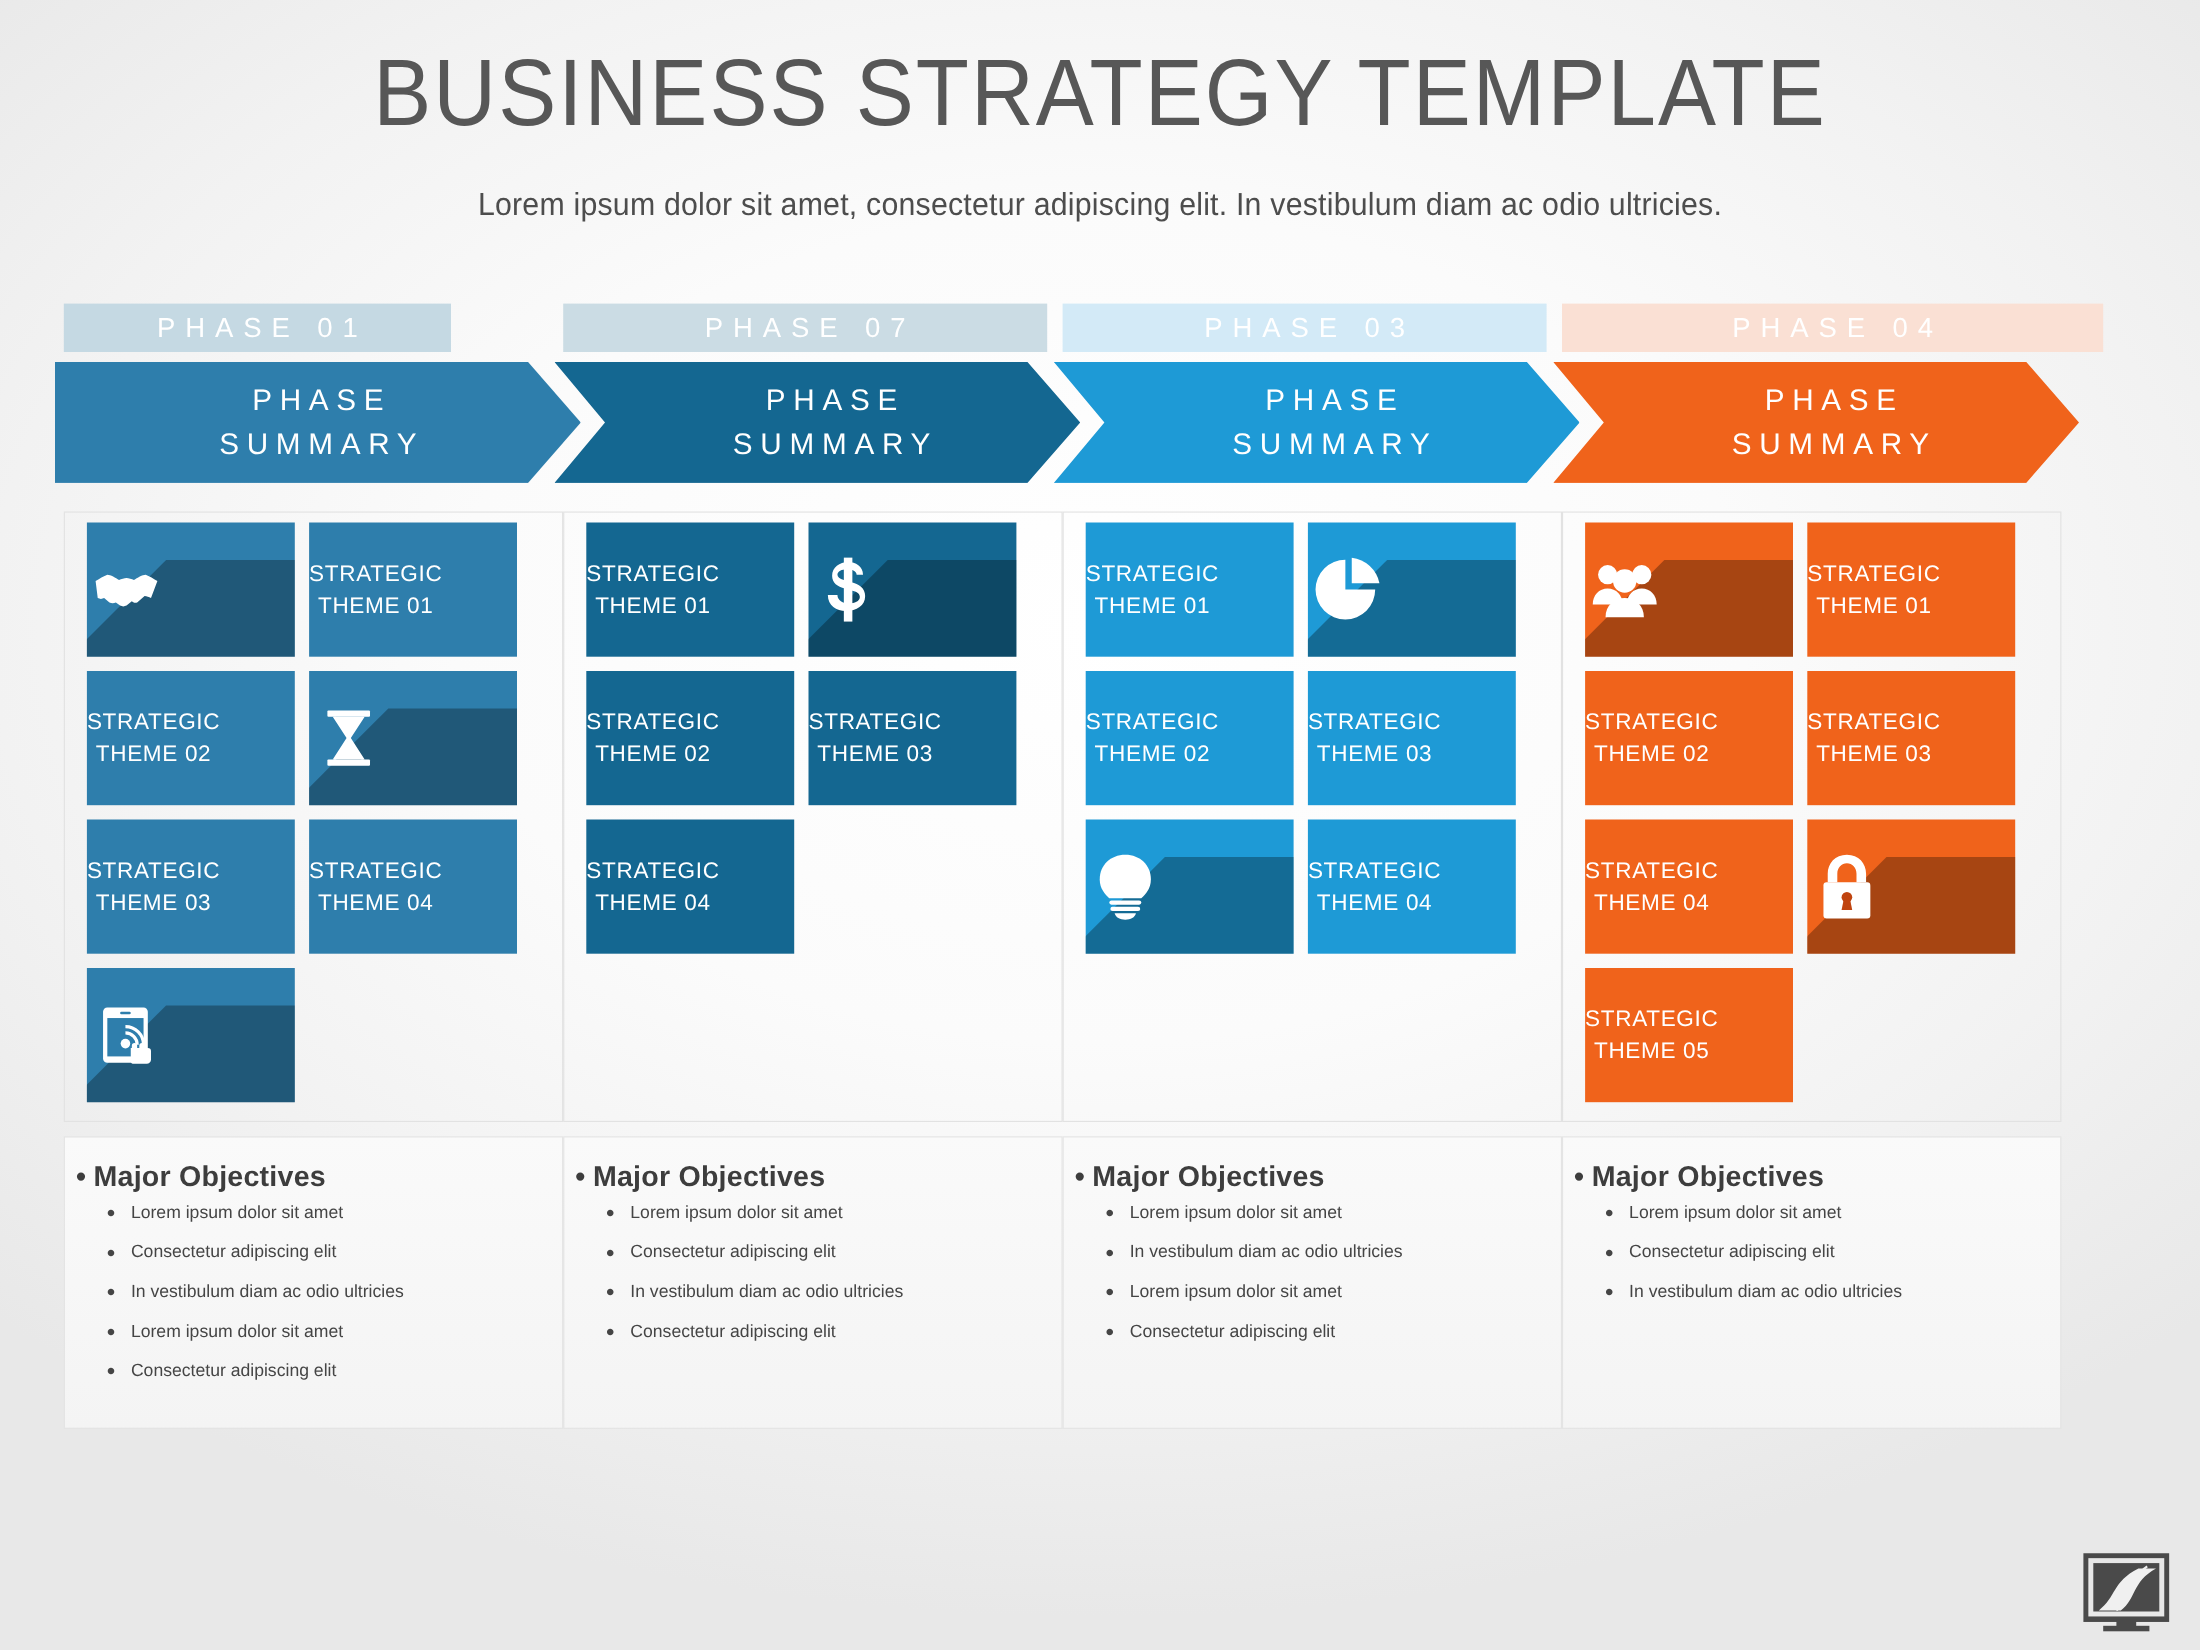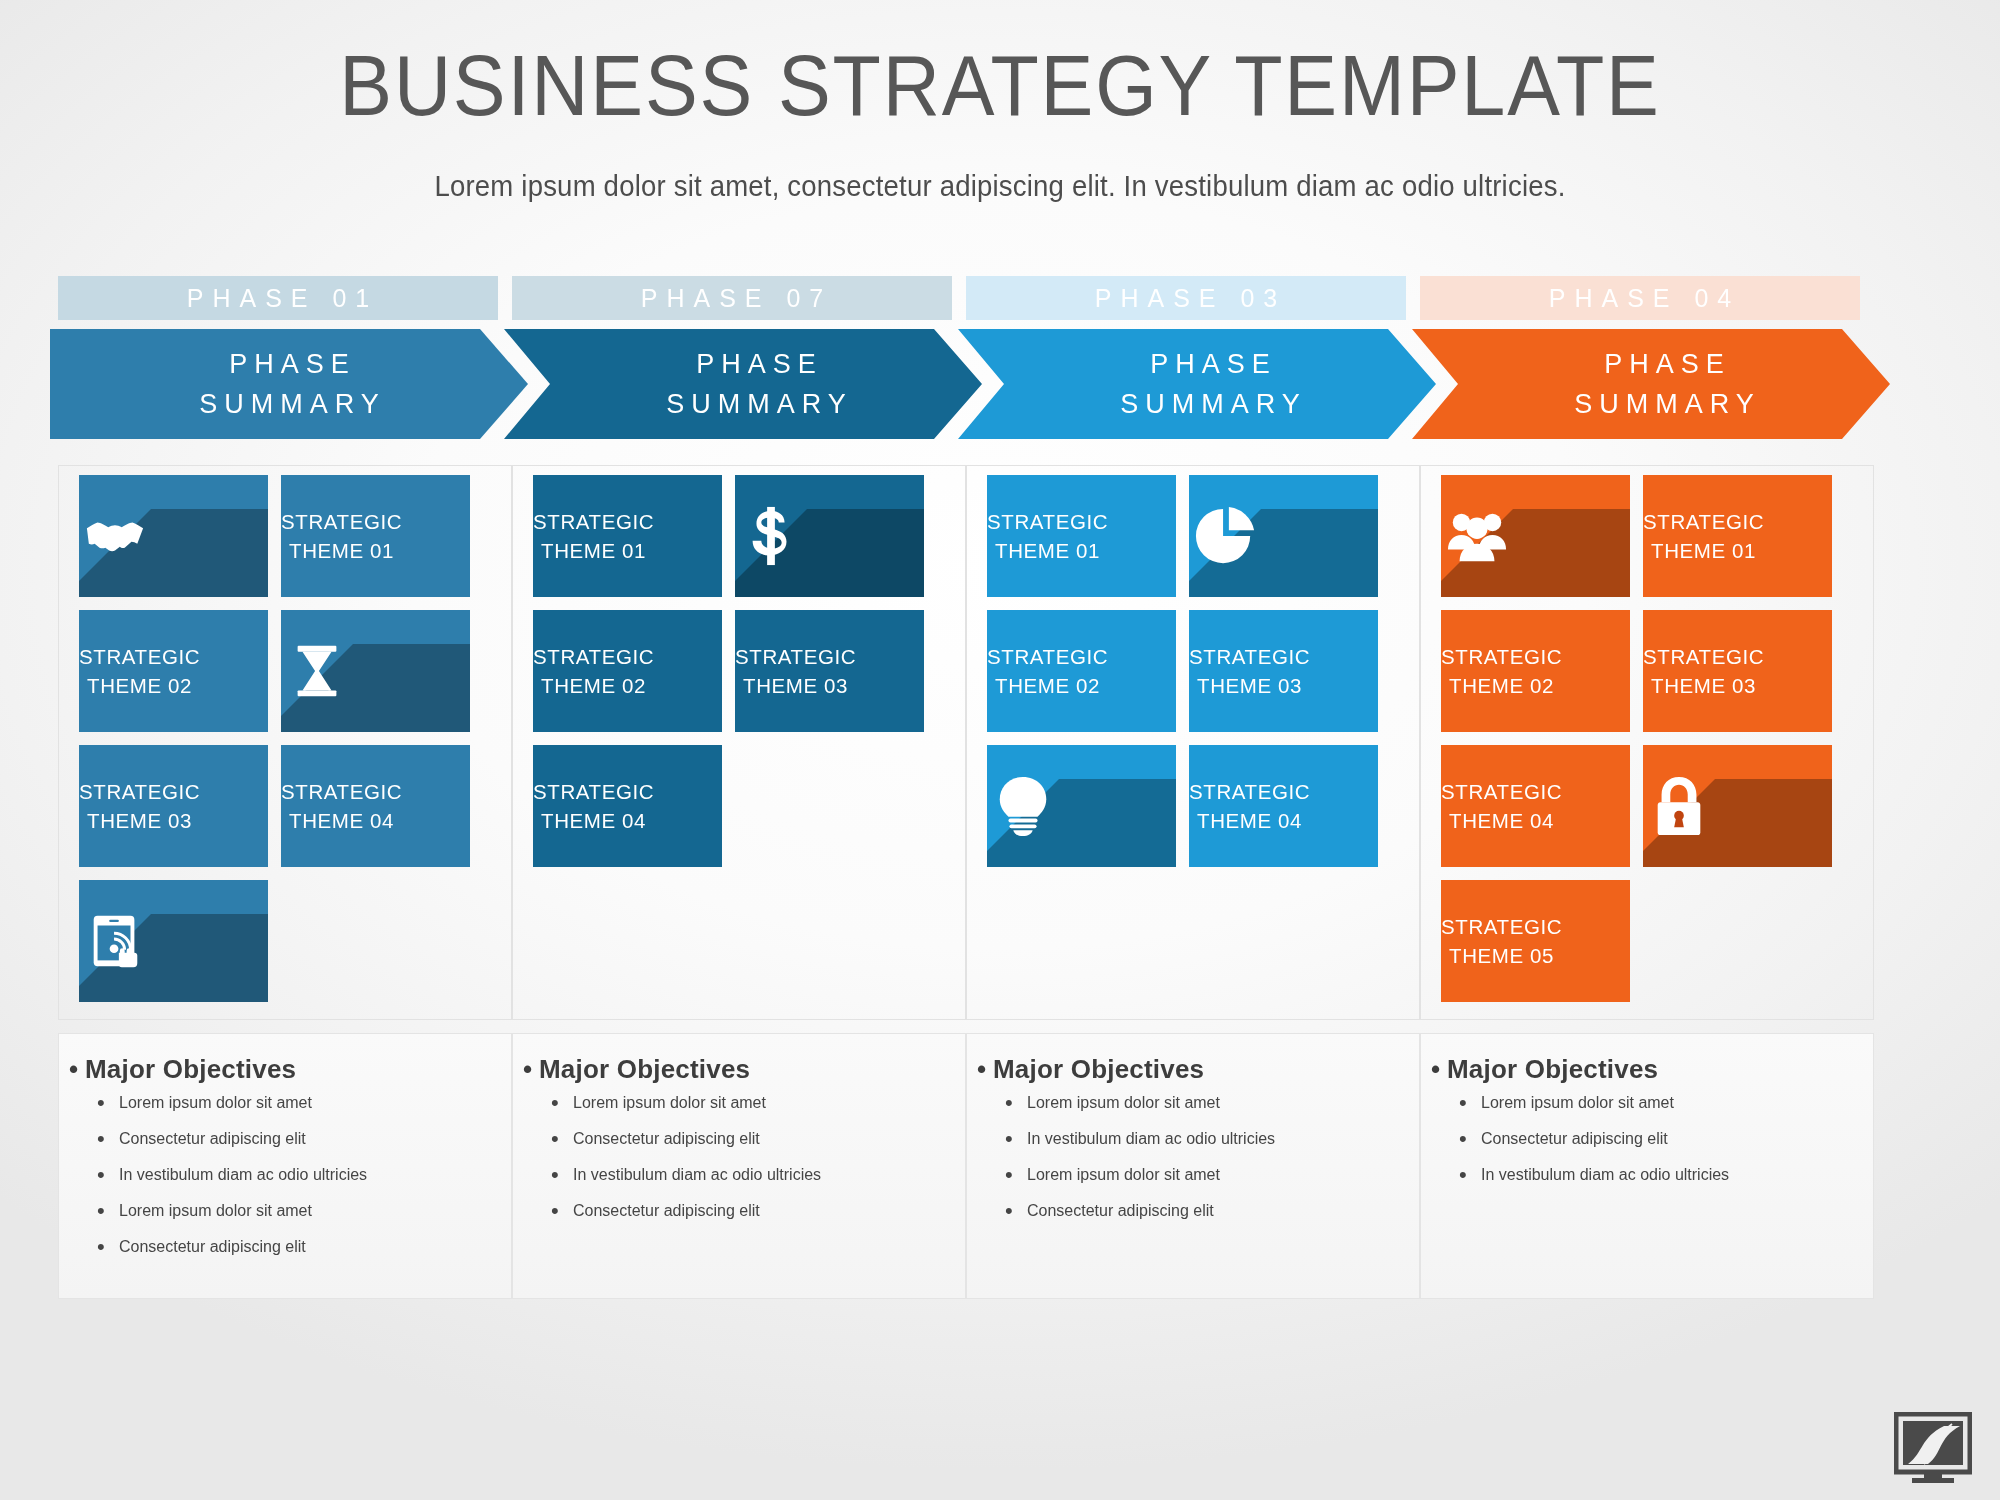--- a/index.html
+++ b/index.html
@@ -96,21 +96,21 @@
   }
   #footer .ft-logo{width:78px;height:72px;}
 </style>
 </head>
 <body>
 
 <div id="title">BUSINESS STRATEGY TEMPLATE</div>
 <div id="subtitle">Lorem ipsum dolor sit amet, consectetur adipiscing elit. In vestibulum diam ac odio ultricies.</div>
 
 <div class="band" id="band">
-    <div class="phase-col" style="left: 58px; width: 440px;">
+    <div class="phase-col" style="left: 58px; width: 352px;">
       <div class="phase-label" style="background: rgb(197, 217, 227);">PHASE 01</div>
       <div class="phase-arrow" style="left: -8px; width: 478px; background: rgb(46, 126, 172); clip-path: polygon(0px 0px, 430px 0px, 478px 50%, 430px 100%, 0px 100%, 0px 100%);">
         <div style="margin-left: 0px;">
           <span>PHASE</span>
           <span>SUMMARY</span>
         </div>
       </div>
     </div>
     <div class="phase-col" style="left: 512px; width: 440px;">
       <div class="phase-label" style="background: rgb(203, 220, 228);">PHASE 07</div>
@@ -123,21 +123,21 @@
     </div>
     <div class="phase-col" style="left: 966px; width: 440px;">
       <div class="phase-label" style="background: rgb(211, 234, 247);">PHASE 03</div>
       <div class="phase-arrow" style="left: -8px; width: 478px; background: rgb(30, 154, 214); clip-path: polygon(0px 0px, 430px 0px, 478px 50%, 430px 100%, 0px 100%, 46px 50%);">
         <div style="margin-left: 26px;">
           <span>PHASE</span>
           <span>SUMMARY</span>
         </div>
       </div>
     </div>
-    <div class="phase-col" style="left: 1420px; width: 440px;">
+    <div class="phase-col" style="left: 1420px; width: 492px;">
       <div class="phase-label" style="background: rgb(250, 224, 212);">PHASE 04</div>
       <div class="phase-arrow" style="left: -8px; width: 478px; background: rgb(240, 99, 27); clip-path: polygon(0px 0px, 430px 0px, 478px 50%, 430px 100%, 0px 100%, 46px 50%);">
         <div style="margin-left: 26px;">
           <span>PHASE</span>
           <span>SUMMARY</span>
         </div>
       </div>
     </div>
   </div>
 <div id="panels">

